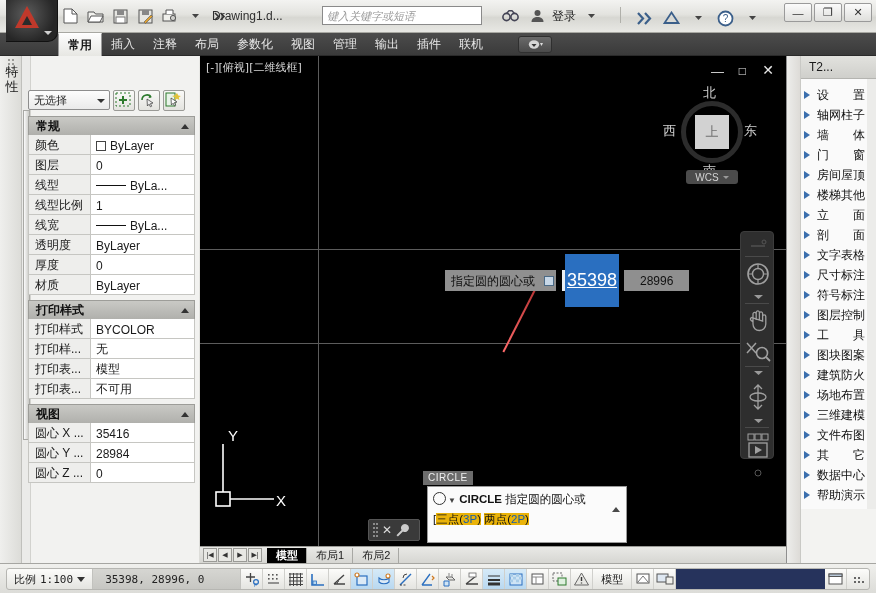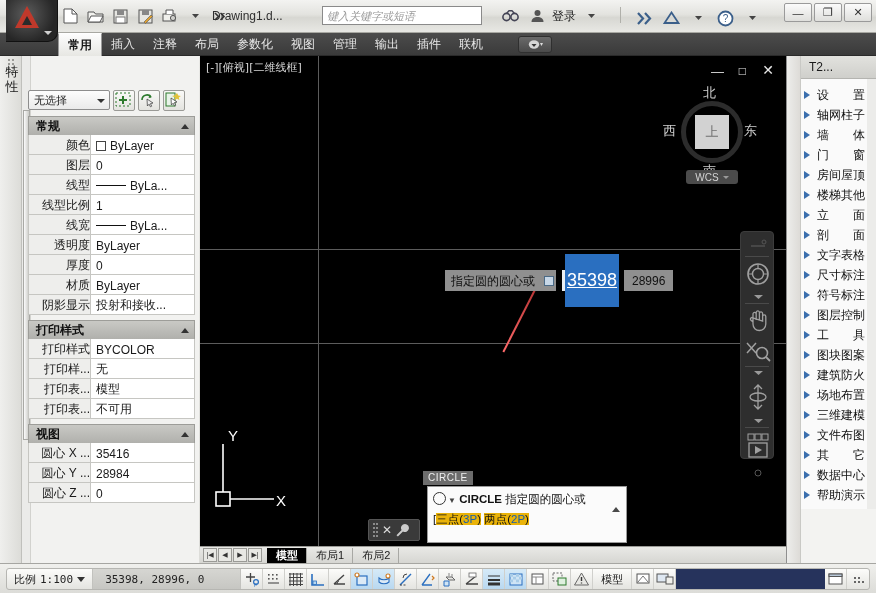--- a/index.html
+++ b/index.html
@@ -167,21 +167,20 @@
     display: flex; align-items: center; justify-content: space-between;
     padding: 0 5px 0 7px; font-size: 12px; font-weight: bold; color: #111; gap: 20px;
   }
   .grp .up {
     width: 0; height: 0; border-left: 4px solid transparent;
     border-right: 4px solid transparent; border-bottom: 5px solid #333;
   }
   .row {
     height: 20px; display: flex; border: 1px solid #c6c6c2; border-top: none;
     background: #fff;
-    text-align: right;
   }
   .row .k {
     width: 62px; background: #eeeeec; border-right: 1px solid #c6c6c2;
     font-size: 12px; color: #1a1a1a; padding: 2px 0 0 6px;
     overflow: hidden; white-space: nowrap;
   }
   .row .v {
     flex: 1; font-size: 12px; color: #1a1a1a; padding: 2px 0 0 5px;
     overflow: hidden; white-space: nowrap;
     display: flex; align-items: center; gap: 4px;
@@ -282,21 +281,21 @@
   }
   .dynin .fieldsel {
     background: #e9eef2; width: 56px; display: flex; align-items: center;
     padding: 0 3px; margin-left: 6px;
   }
   .dynin .fieldsel span {
     background: #2a6fc0; color: #fff; font-size: 18px; padding: 16px 2px; text-decoration: underline;
   }
   .dynin .field2 {
     background: #8f8f8f; color: #111; font-size: 12px;
-    display: flex; align-items: center; padding: 0 8px; margin-left: 6px;
+    display: flex; align-items: center; padding: 0 16px; margin-left: 6px;
   }
 
   
   .rubber {
     position: absolute; left: 340px; top: 222px; width: 2px; height: 83px;
     background: linear-gradient(#aa2b2b, #ff6a6a);
     transform: rotate(27deg); transform-origin: top center;
   }
 
   
@@ -658,24 +657,20 @@
           <div class="v">ByLayer</div>
         </div>
         <div class="row">
           <div class="k">厚度</div>
           <div class="v">0</div>
         </div>
 
         <div class="row">
           <div class="k">材质</div>
           <div class="v">ByLayer</div>
-        </div>
-        <div class="row">
-          <div class="k">阴影显示</div>
-          <div class="v">投射和接收...</div>
         </div>
 
         <div class="grp" style="margin-top:5px">
           <span>打印样式</span>
           <span class="up"></span>
         </div>
         <div class="row">
           <div class="k">打印样式</div>
           <div class="v">BYCOLOR</div>
         </div>

